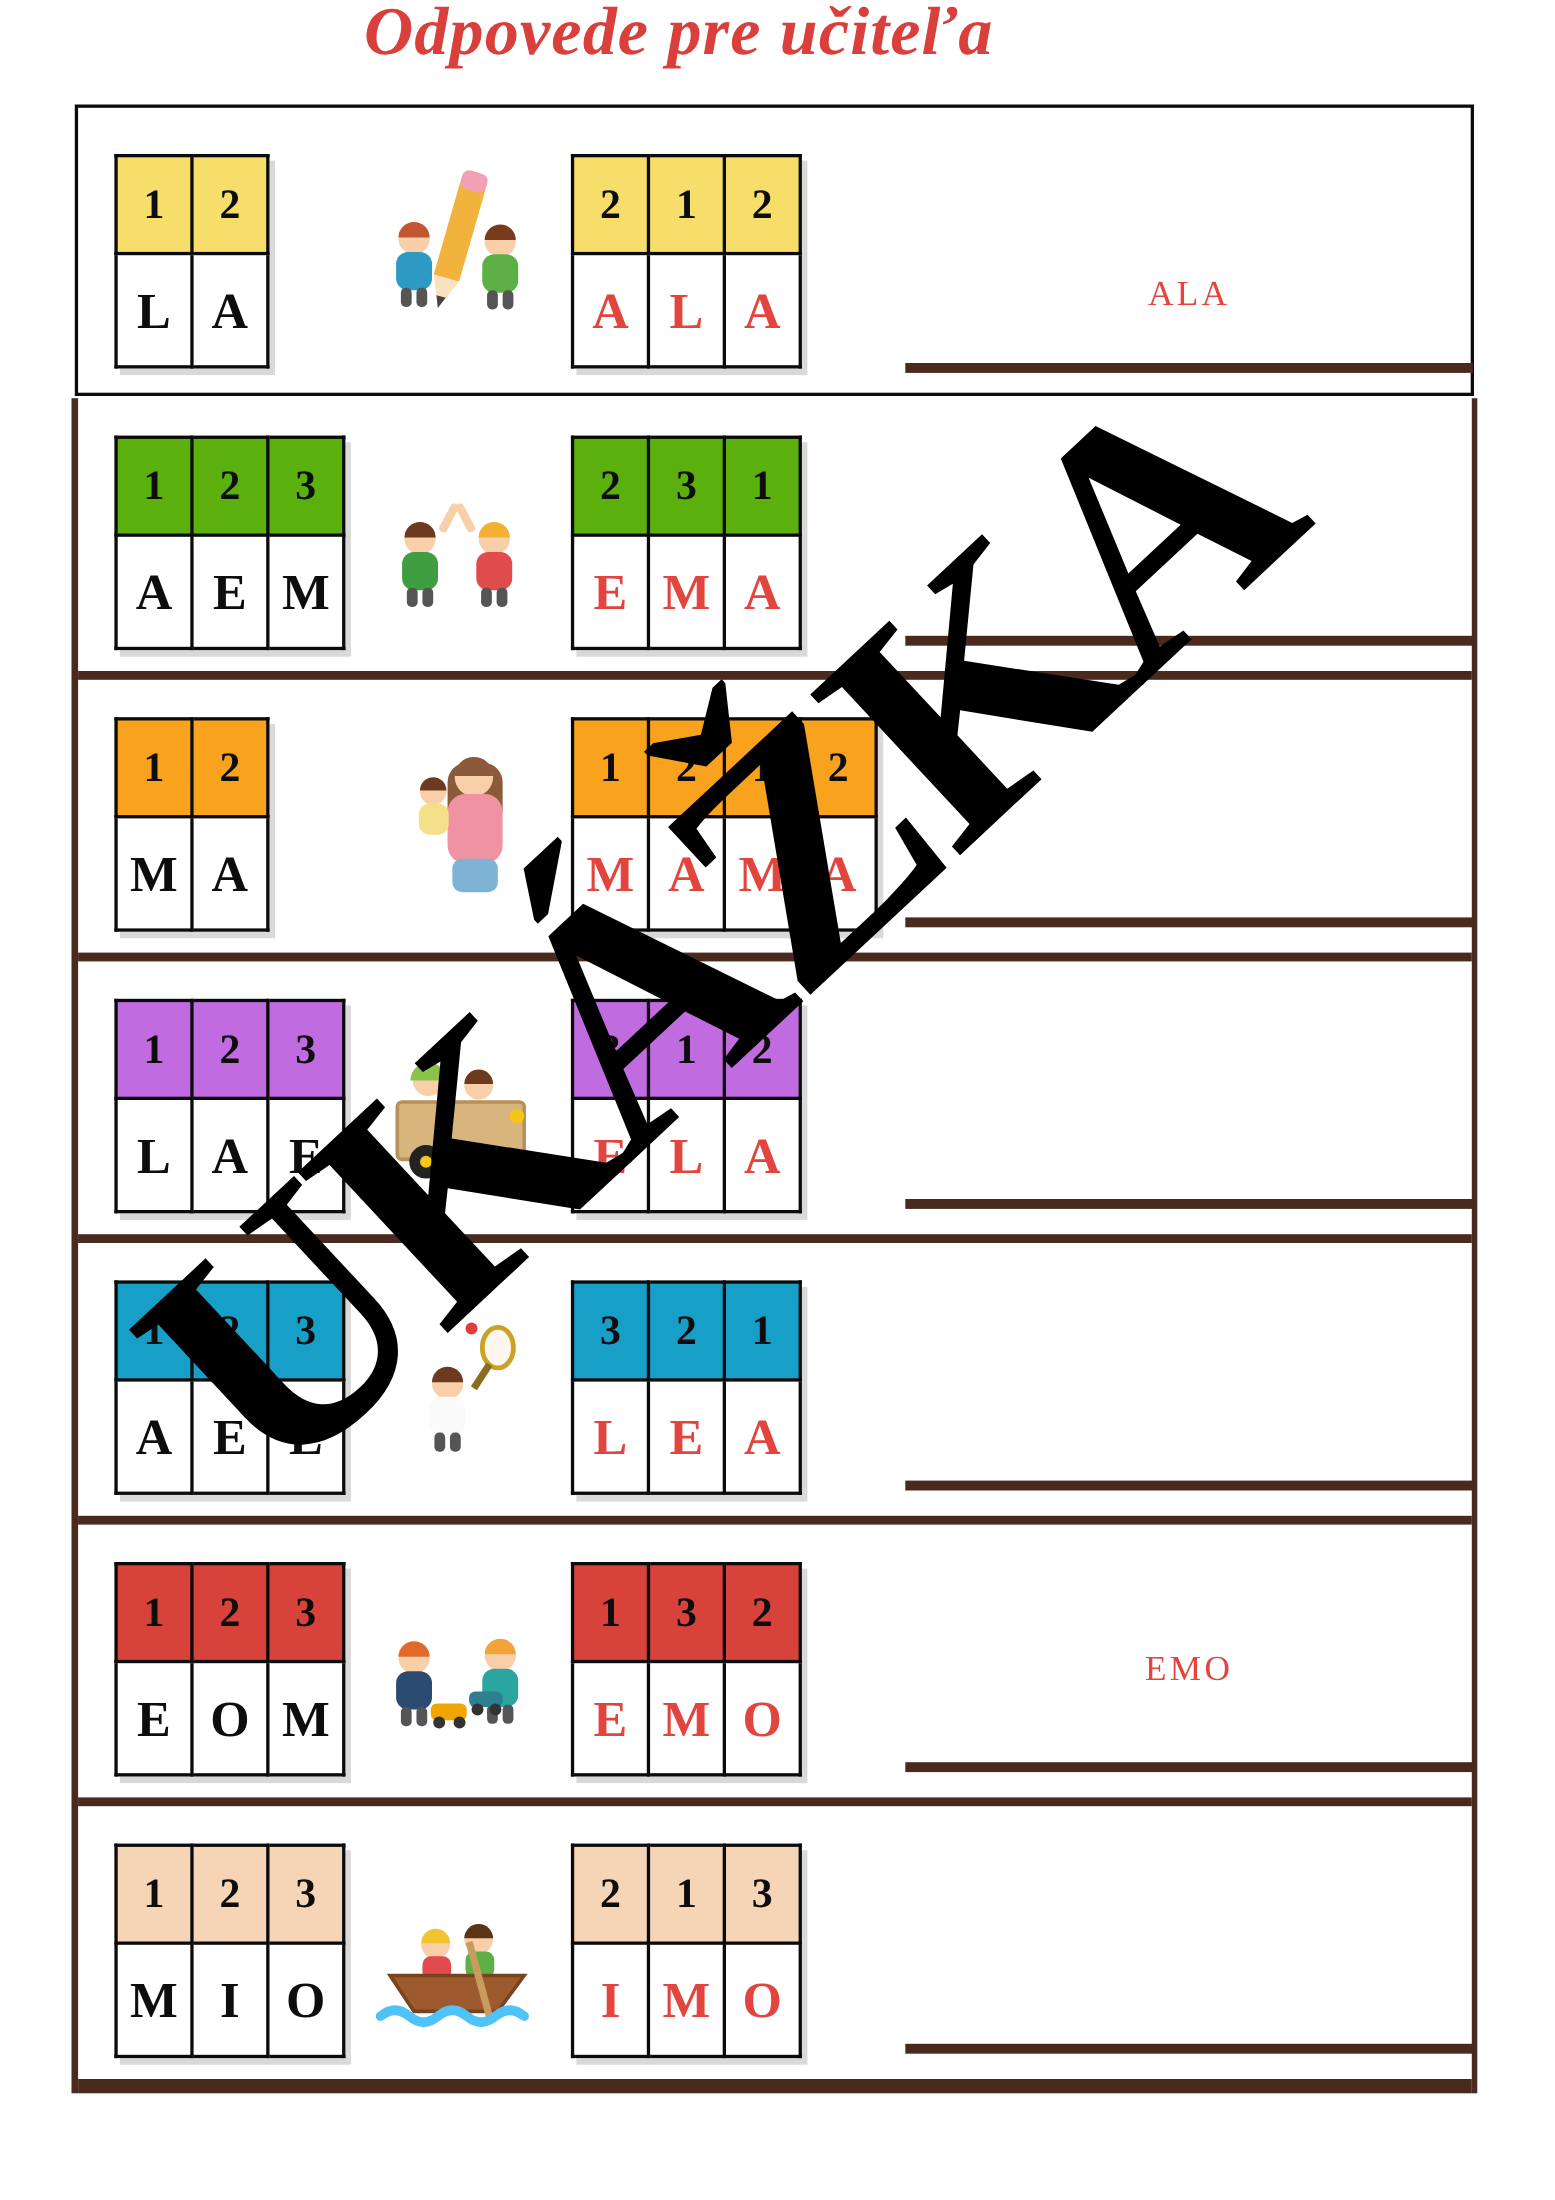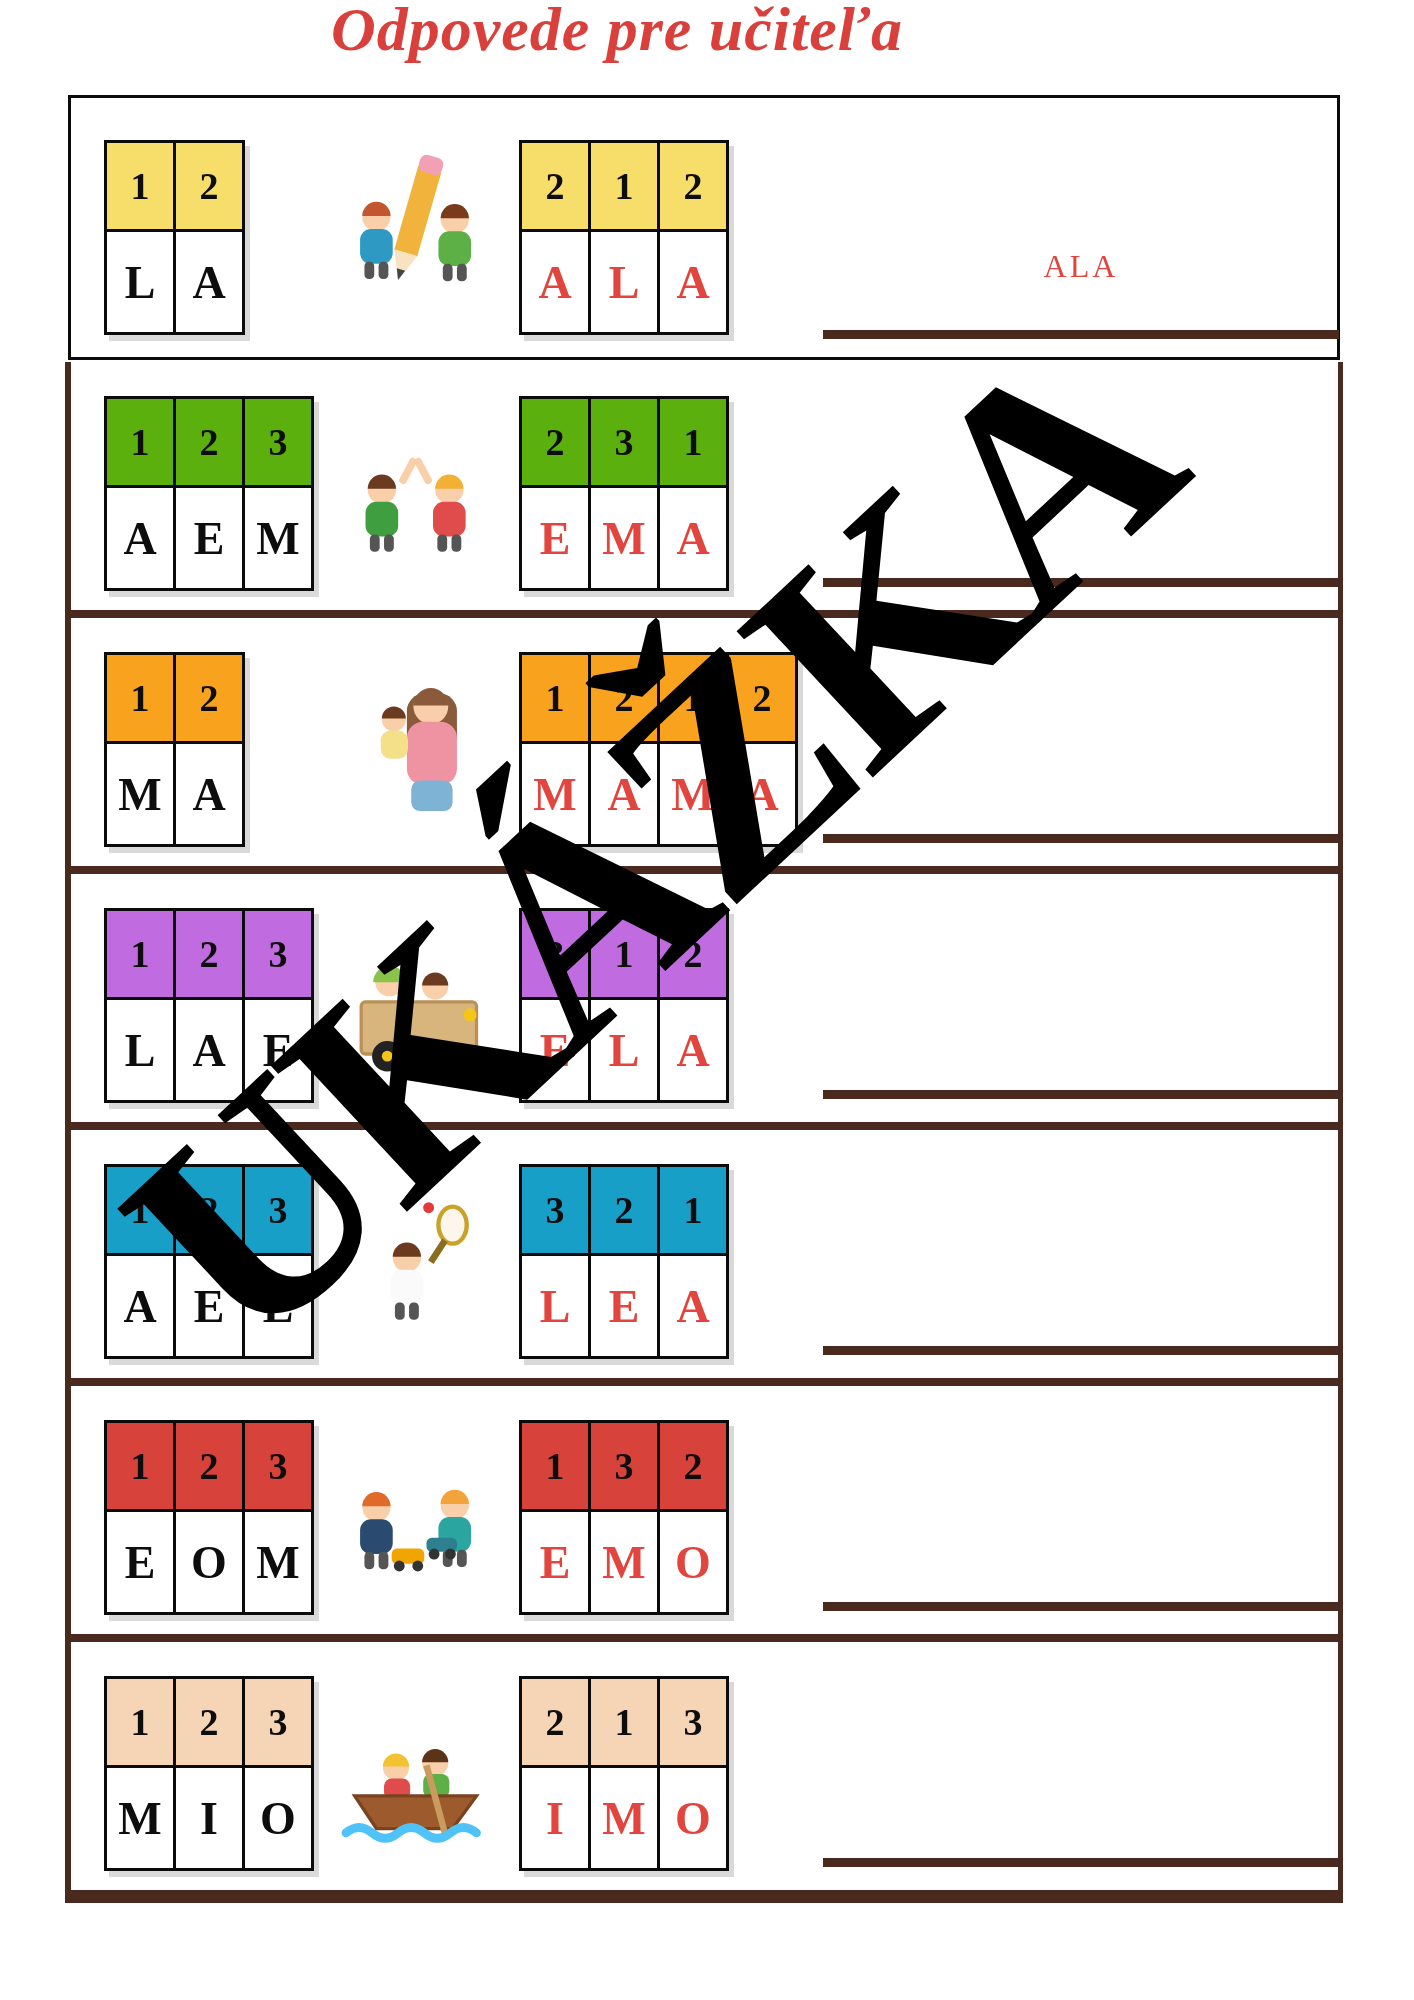--- a/index.html
+++ b/index.html
@@ -362,20 +362,21 @@
               <td class="hdr" style="background:#D7423B">2</td>
             </tr>
             <tr>
               <td class="ltr red">E</td>
               <td class="ltr red">M</td>
               <td class="ltr red">O</td>
             </tr>
           </tbody>
         </table>
       </div>
+      <div class="answer">EMO</div>
       <div class="aline"></div>
     </div>
     <div class="prow">
       <div class="tblwrap tleft">
         <table class="puz">
           <tbody>
             <tr>
               <td class="hdr" style="background:#F5D5B5">1</td>
               <td class="hdr" style="background:#F5D5B5">2</td>
               <td class="hdr" style="background:#F5D5B5">3</td>

